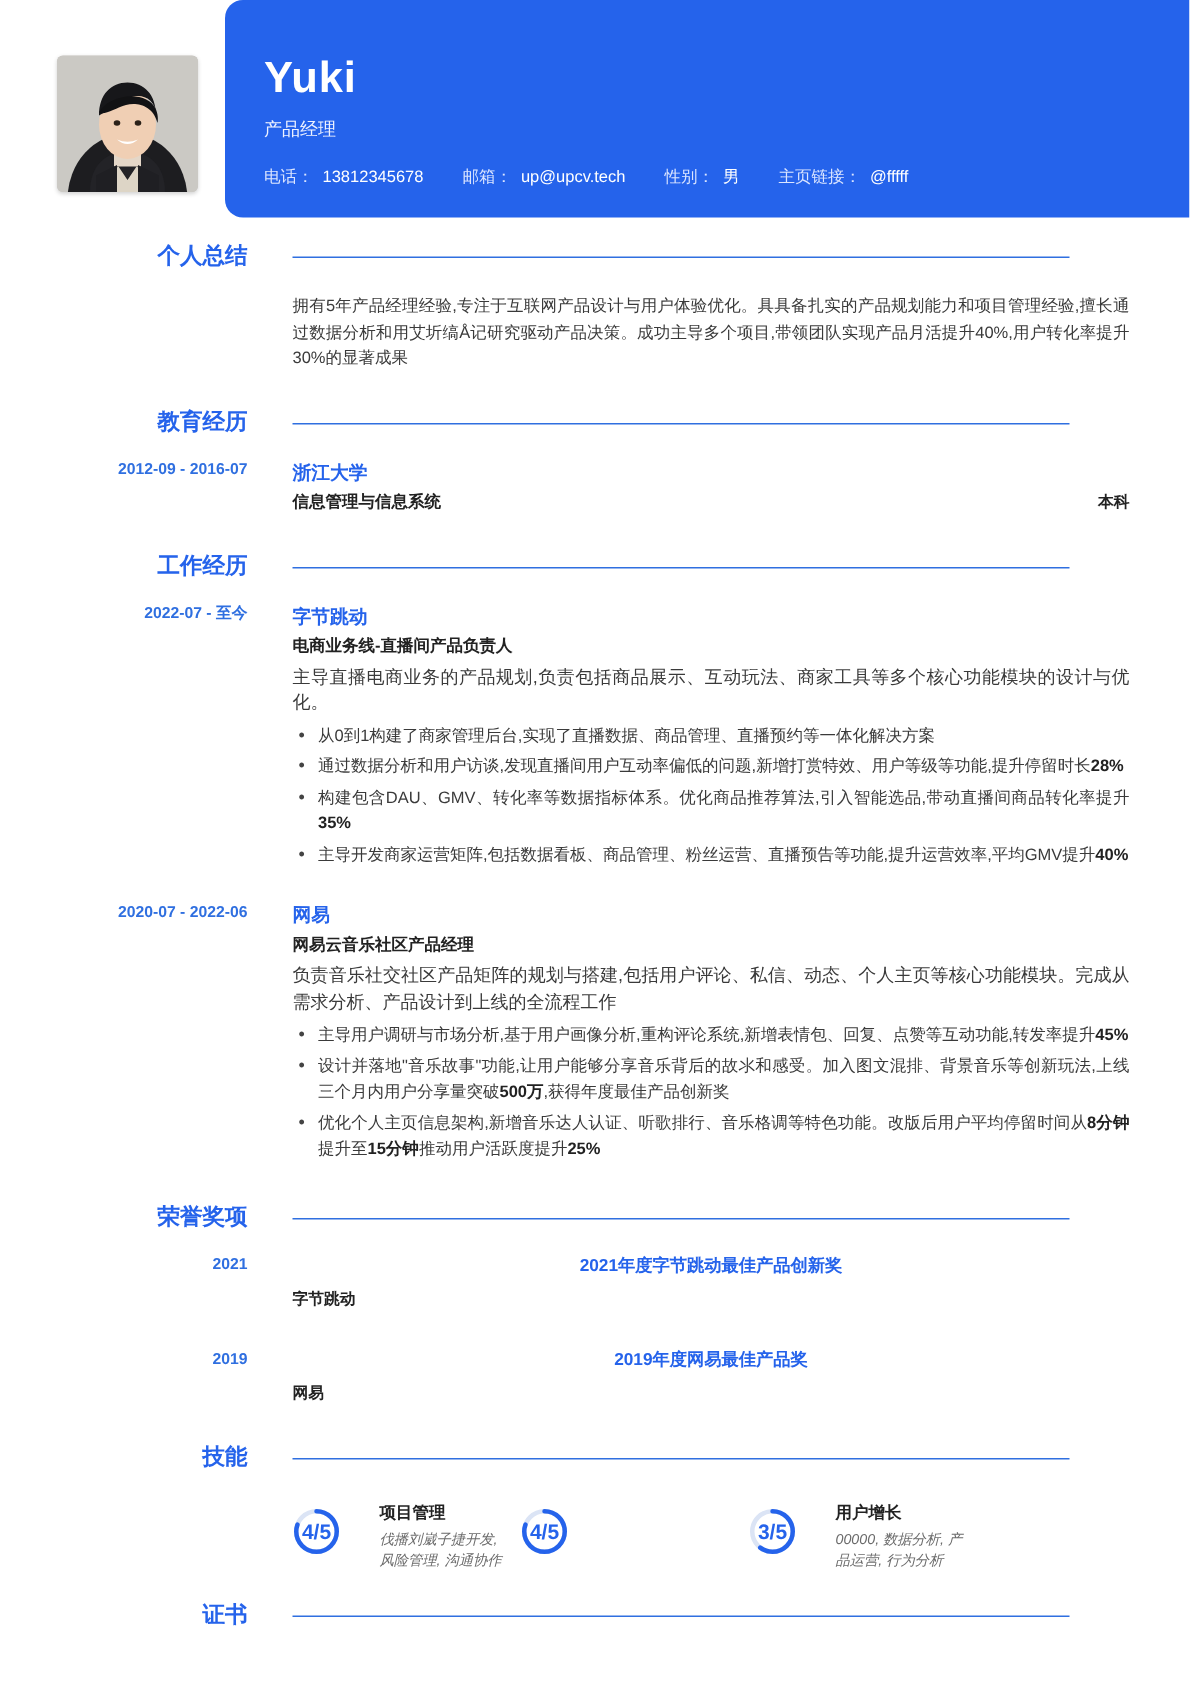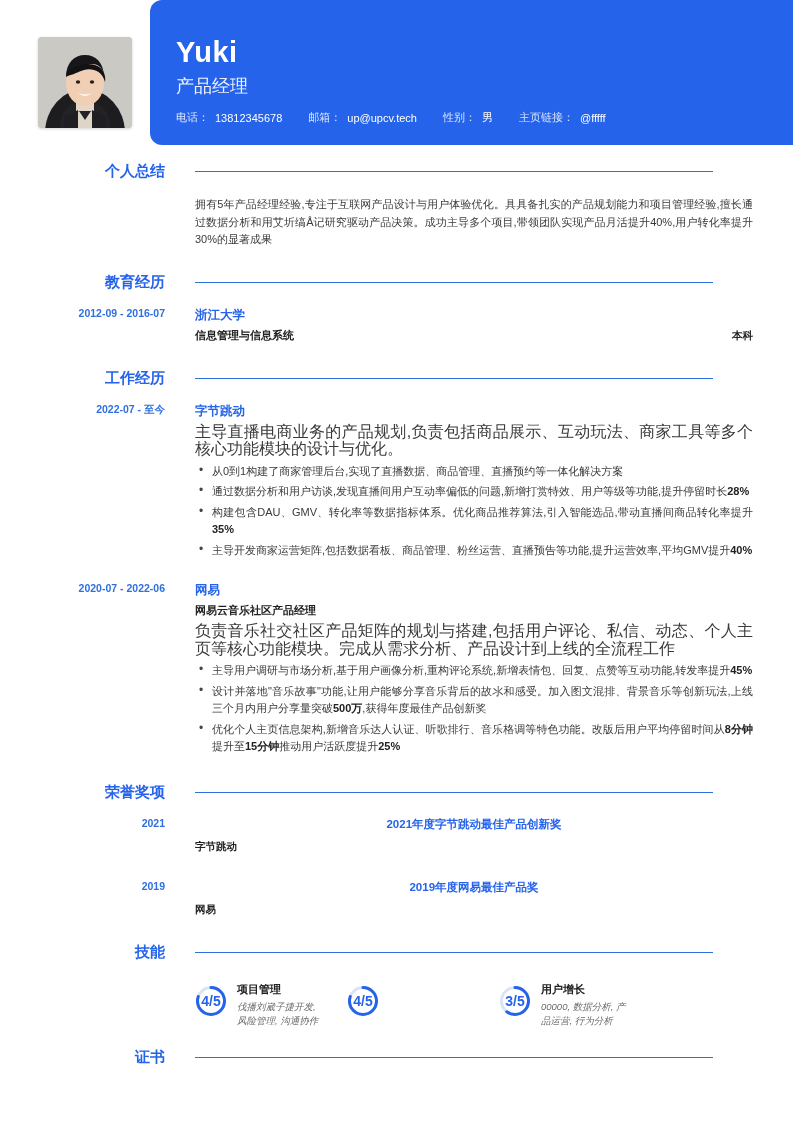--- a/index.html
+++ b/index.html
@@ -25,21 +25,21 @@
     background:#c9c7c2;
     box-shadow:0 1px 3px rgba(0,0,0,.18);
   }
   .avatar svg{ display:block; width:100%; height:100%; }
   .hdr-inner{ position:absolute; left:176px; top:34px; right:20px; }
   .name{
     font-size:29px; font-weight:bold; color:#ffffff;
     letter-spacing:.5px; line-height:36px;
   }
   .job-title{
-    font-size:18px; color:#eef2ff; margin-top:6px; line-height:20px;
+    font-size:12px; color:#eef2ff; margin-top:6px; line-height:20px;
   }
   .contacts{
     margin-top:14px; display:flex; align-items:center;
     font-size:11px; color:#e6edff; flex-wrap:wrap;
   }
   .contact-item{ display:flex; align-items:center; margin-right:26px; }
   .contact-label{ color:#dbe5ff; }
   .contact-value{ color:#ffffff; margin-left:6px; }
 
   
@@ -68,21 +68,21 @@
     font-size:11px; line-height:17.5px; color:#3a3a3a;
     text-align:justify; padding-top:6px; padding-right:0;
   }
 
   .entry{ position:relative; margin-top:4px; }
   .org{ font-size:12.5px; font-weight:bold; color:#2563eb; line-height:20px; }
   .role-line{ display:flex; justify-content:space-between; align-items:baseline; }
   .role{ font-size:11px; font-weight:bold; color:#222; line-height:20px; }
   .degree{ font-size:10.5px; font-weight:bold; color:#222; }
   .desc{
-    font-size:16px; line-height:17.5px; color:#3a3a3a;
+    font-size:12px; line-height:17.5px; color:#3a3a3a;
     text-align:justify; margin-top:2px;
   }
   ul.bullets{ list-style:none; margin-top:5px; }
   ul.bullets li{
     position:relative; padding-left:17px;
     font-size:11px; line-height:17.5px; color:#3a3a3a;
     text-align:justify; margin-bottom:3px;
   }
   ul.bullets li::before{
     content:"•"; position:absolute; left:4px; top:-1px;
@@ -95,21 +95,21 @@
 
   
   .skills-grid{ display:flex; padding-top:10px; }
   .skill{ display:flex; width:152px; align-items:flex-start; }
   .ring{ position:relative; width:32px; height:32px; flex:0 0 32px; margin-top:4px; }
   .ring svg{ display:block; transform:rotate(-90deg); }
   .ring-label{
     position:absolute; inset:0; display:flex; align-items:center; justify-content:center;
     font-size:14px; font-weight:bold; color:#2563eb;
   }
-  .skill-body{ margin-left:10px; }
+  .skill-body{ margin-left:26px; }
   .skill-name{ font-size:11px; font-weight:bold; color:#222; line-height:16px; }
   .skill-desc{
     font-size:9.5px; font-style:italic; color:#6b6b6b;
     line-height:14px; margin-top:3px; width:86px;
   } .sp-14{ height:14px; }
   .sp-18{ height:18px; } .sp-22{ height:22px; }
 </style>
 </head>
 <body>
 
@@ -187,20 +187,21 @@
 
 <div class="section">
   <div class="sec-head">
     <div class="sec-title">工作经历</div>
     <div class="sec-rule"></div>
   </div>
 
   <div class="row entry">
     <div class="row-meta">2022-07 - 至今</div>
     <div class="org">字节跳动</div>
+    <div class="role">电商业务线-直播间产品负责人</div>
     <div class="desc">主导直播电商业务的产品规划,负责包括商品展示、互动玩法、商家工具等多个核心功能模块的设计与优化。</div>
     <ul class="bullets">
       <li><span>从0到1构建了商家管理后台,实现了直播数据、商品管理、直播预约等一体化解决方案</span></li>
       <li><span>通过数据分析和用户访谈,发现直播间用户互动率偏低的问题,新增打赏特效、用户等级等功能,提升停留时长</span><b class="em">28%</b></li>
       <li><span>构建包含DAU、GMV、转化率等数据指标体系。优化商品推荐算法,引入智能选品,带动直播间商品转化率提升</span><b class="em">35%</b></li>
       <li><span>主导开发商家运营矩阵,包括数据看板、商品管理、粉丝运营、直播预告等功能,提升运营效率,平均GMV提升</span><b class="em">40%</b></li>
     </ul>
   </div>
 
   <div class="sp-14"></div>

